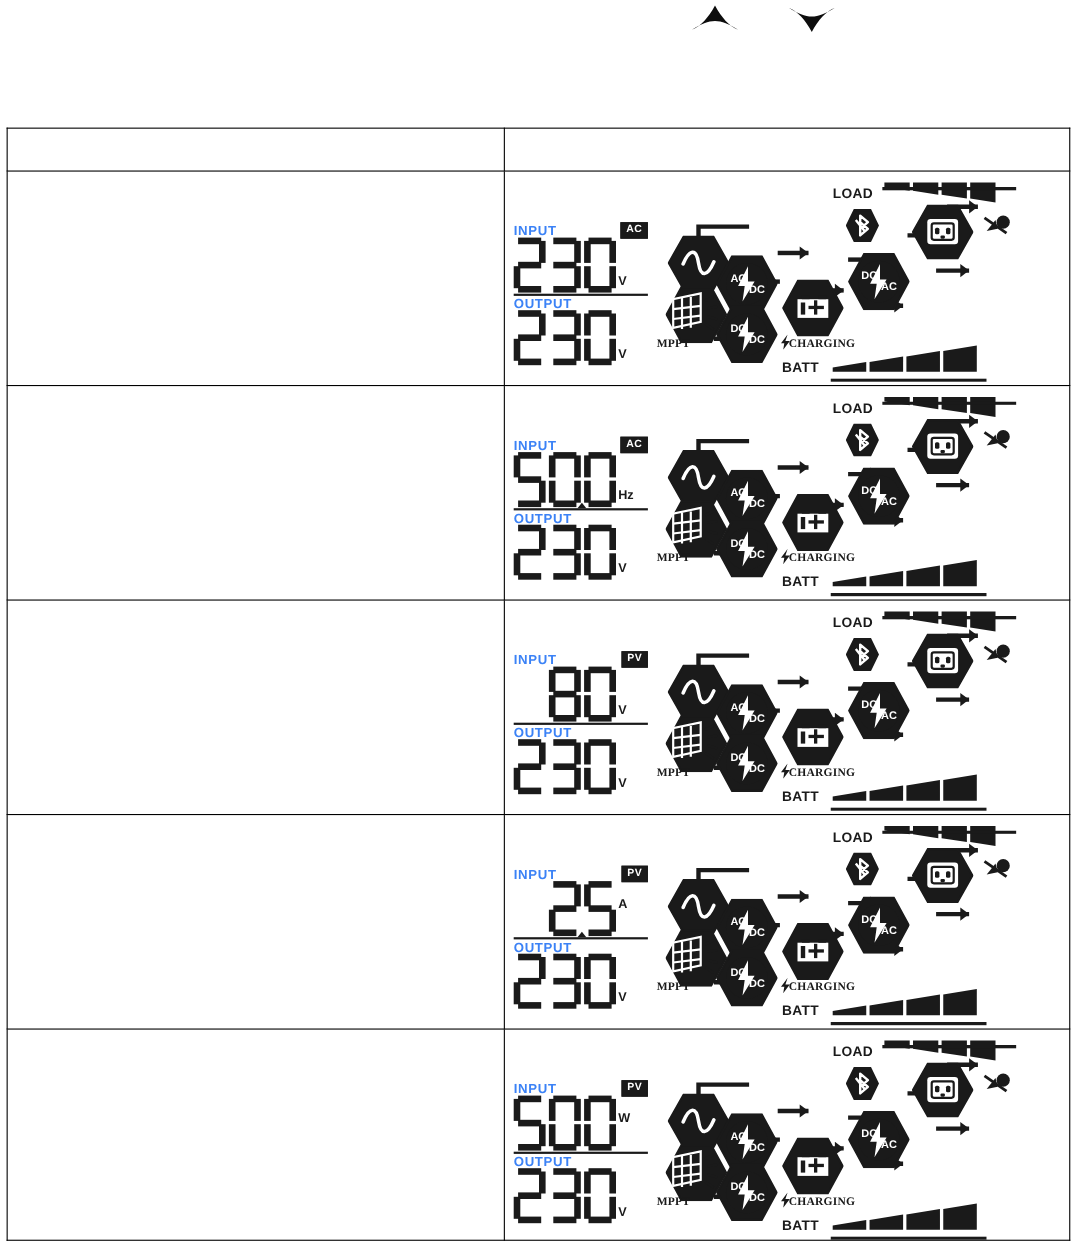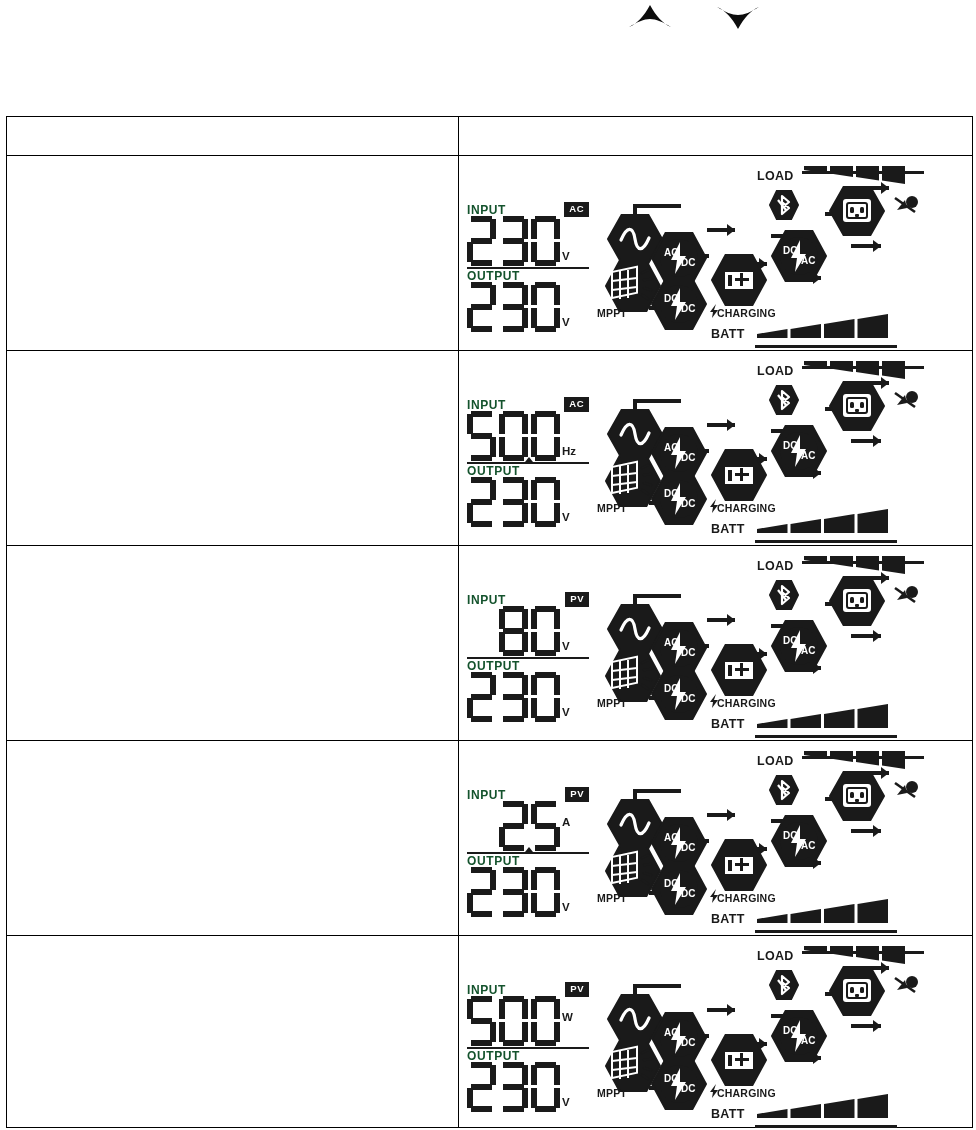--- a/index.html
+++ b/index.html
@@ -36,21 +36,21 @@
     padding: 6px 9px; font-size: 13.5px; color: #000; line-height: 1.35;
   }
 
   
   .lcd { position: relative; width: 100%; height: 100%; }
 
   
   .readout { position: absolute; left: 8px; top: 48px; width: 130px; }
   .ro-label {
     font-size: 12px; font-weight: 800; letter-spacing: .6px;
-    color: #14532d; font-family: "Liberation Sans", sans-serif;
+    color: #3b82f6; font-family: "Liberation Sans", sans-serif;
     line-height: 1;
   }
   .seg-wrap { position: relative; display: flex; align-items: flex-start; }
   .digits { display: flex; gap: 3px; }
   .unit {
     font-size: 11.5px; font-weight: 800; color: #1a1a1a;
     align-self: flex-end; margin: 0 0 4px 2px; line-height: 1;
   }
   .unit.top { align-self: flex-start; margin-top: 16px; }
   .sep-line { height: 2px; background: #1a1a1a; width: 122px; margin: 1px 0 1px; }
@@ -84,21 +84,21 @@
   .hexicon { position: absolute; }
   .hexicon svg { display: block; }
 
   .bar-group { position: absolute; }
   .bar-label {
     position: absolute; font-size: 12.5px; font-weight: 800;
     letter-spacing: .3px; color: #1a1a1a; line-height: 1;
   }
   .mini-label {
     position: absolute; font-size: 10.5px; font-weight: 800;
-    letter-spacing: .2px; color: #1a1a1a; line-height: 1;
+    letter-spacing: .2px; color: #1a1a1a; line-height: 1; font-family: Liberation Serif, serif;
   }
   .arrows { position: absolute; left: 0; top: 0; }
 </style>
 </head>
 <body>
 
 <div class="topbar">
   <div class="chev" id="chev-up">
     <svg viewBox="0 0 46 26">
       <path d="M2 24 C10 21 17 13 23 2 C29 13 36 21 44 24 C36 19 29 16 23 16 C17 16 10 19 2 24 Z" fill="#0d0d0d"></path>

